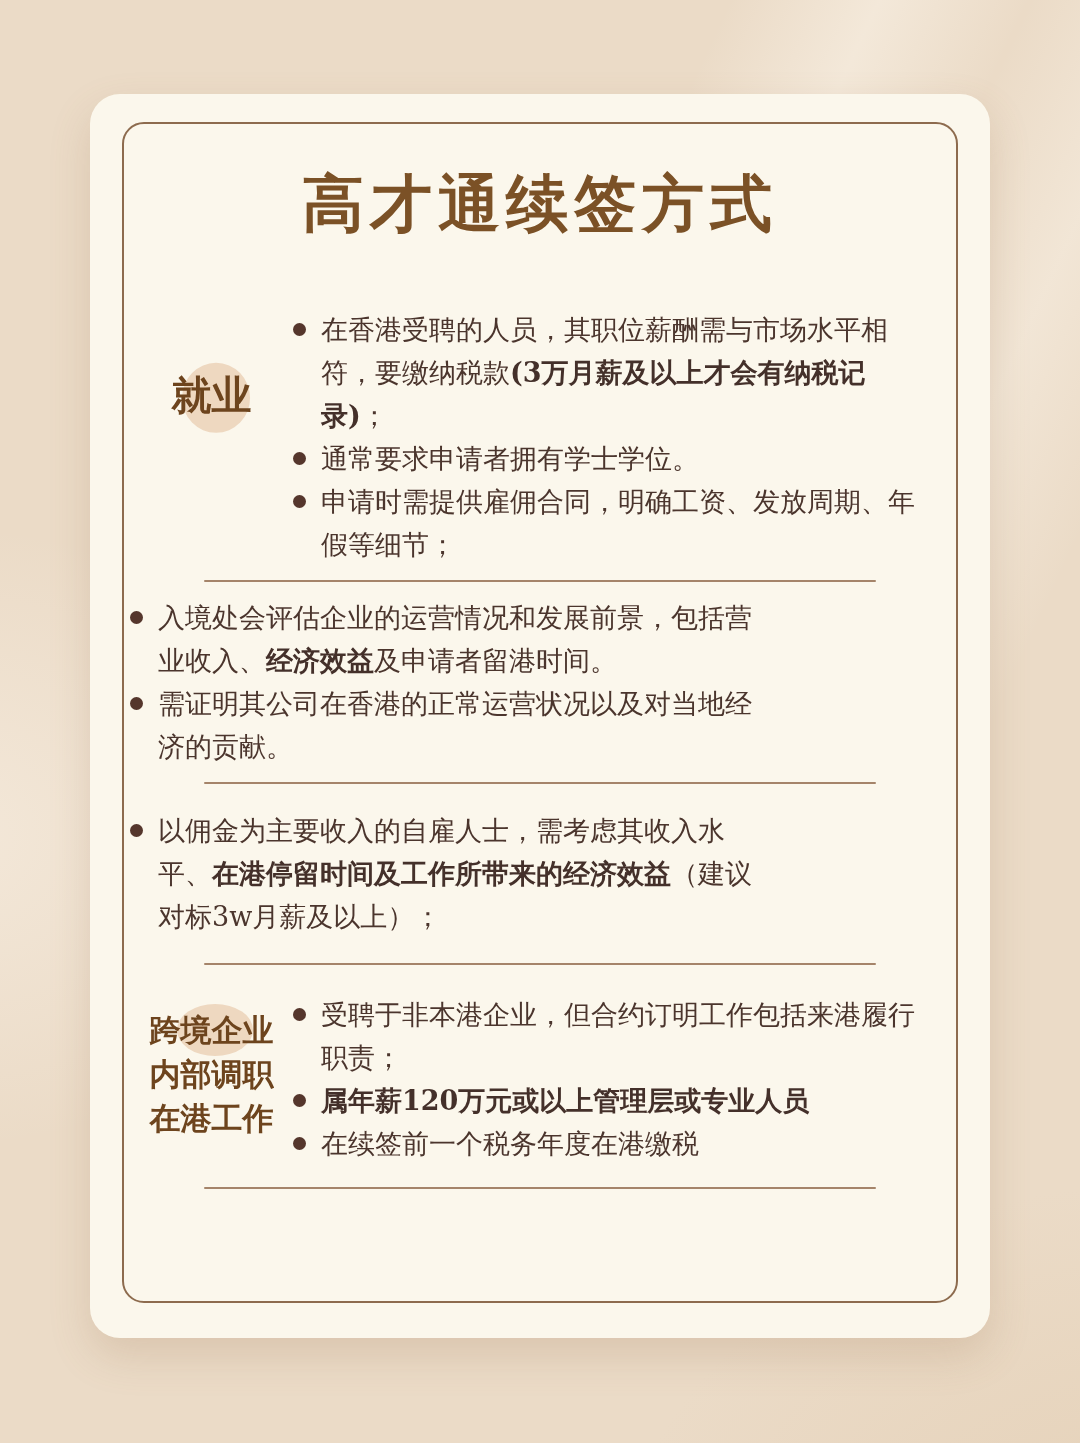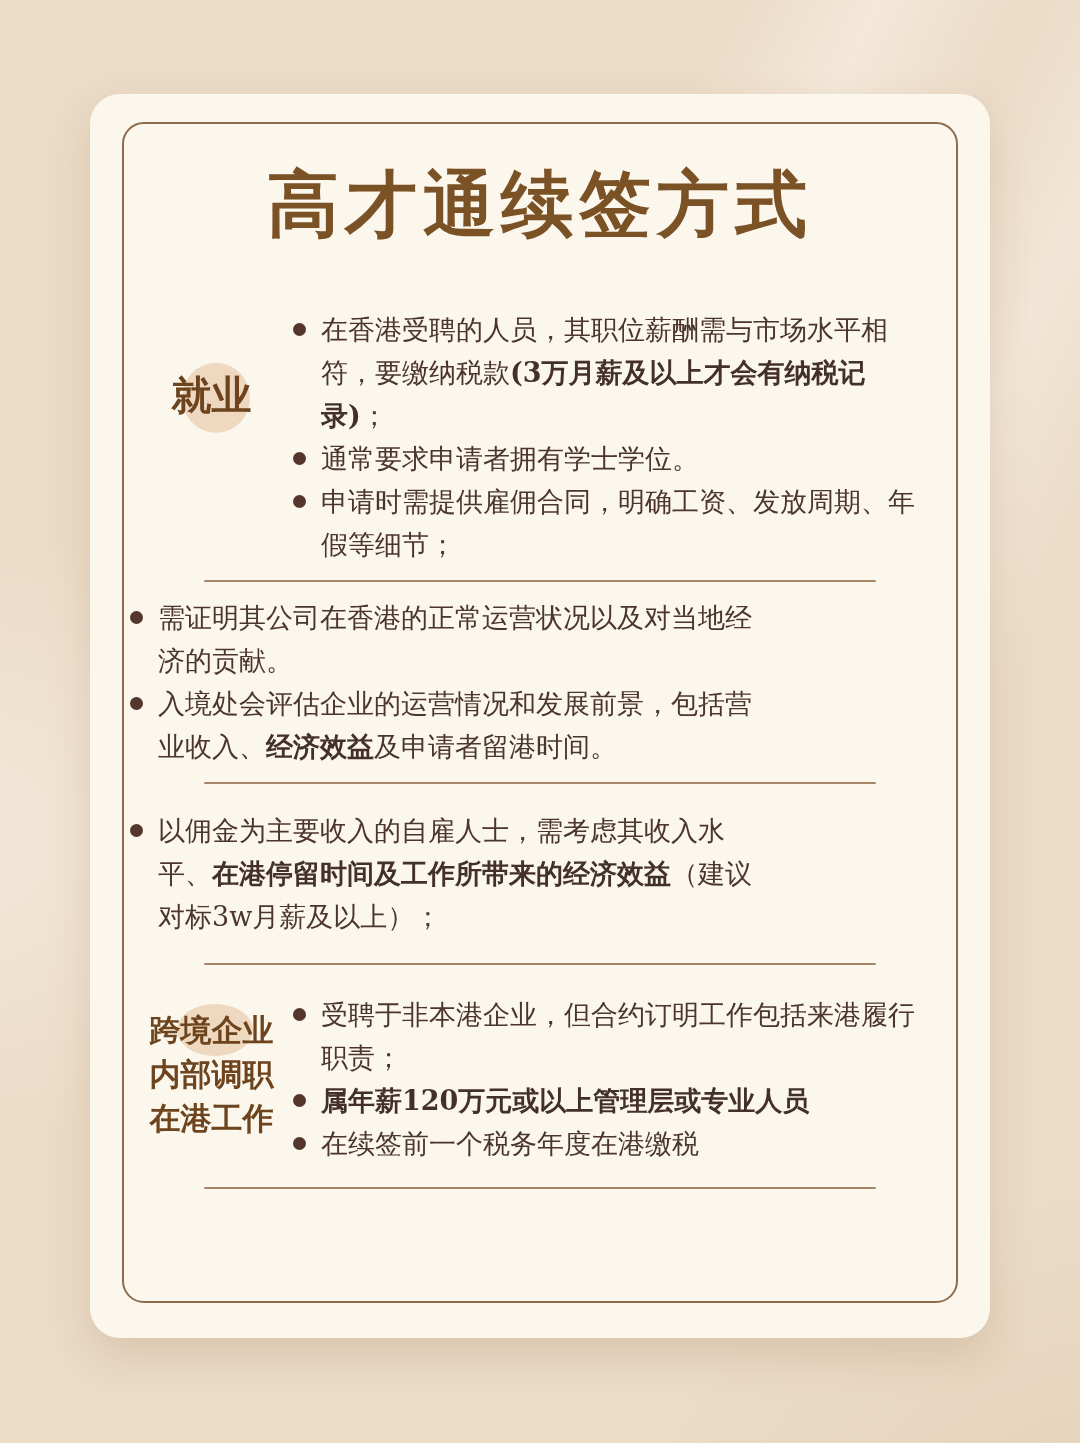--- a/index.html
+++ b/index.html
@@ -42,21 +42,21 @@
   }
   .inner-border{
     position:absolute; left:32px; right:32px; top:28px; bottom:35px;
     border:2px solid var(--border);
     border-radius:22px;
     pointer-events:none;
   }
   .title{
     margin:56px 0 0;
     text-align:center;
-    font-size:72px;
+    font-size:62px;
     line-height:108px;
     font-weight:bold;
     letter-spacing:6px;
     color:var(--title);
     font-family:"DejaVu Serif","Liberation Serif",serif;
   }
   .card-content{
     position:relative;
     margin:36px 40px 0;
   }
@@ -140,25 +140,25 @@
             <span class="dot"></span>
             <div class="btext"><span>申请时需提供雇佣合同，明确工资、发放周期、年假等细节；</span></div>
           </div>
         </div>
   </div>
 <div class="divider"></div>
   <div class="section s2">
     <div class="bullets">
           <div class="bullet">
             <span class="dot"></span>
-            <div class="btext"><span>需证明其公司在香港的正常运营状况以及对当地经济的贡献。</span></div>
+            <div class="btext"><span>入境处会评估企业的运营情况和发展前景，包括营业收入、</span><b>经济效益</b><span>及申请者留港时间。</span></div>
           </div>
           <div class="bullet">
             <span class="dot"></span>
-            <div class="btext"><span>入境处会评估企业的运营情况和发展前景，包括营业收入、</span><b>经济效益</b><span>及申请者留港时间。</span></div>
+            <div class="btext"><span>需证明其公司在香港的正常运营状况以及对当地经济的贡献。</span></div>
           </div>
         </div>
   </div>
 <div class="divider"></div>
   <div class="section s3">
     <div class="bullets">
           <div class="bullet">
             <span class="dot"></span>
             <div class="btext"><span>以佣金为主要收入的自雇人士，需考虑其收入水平、</span><b>在港停留时间及工作所带来的经济效益</b><span>（建议对标3w月薪及以上）；</span></div>
           </div>

